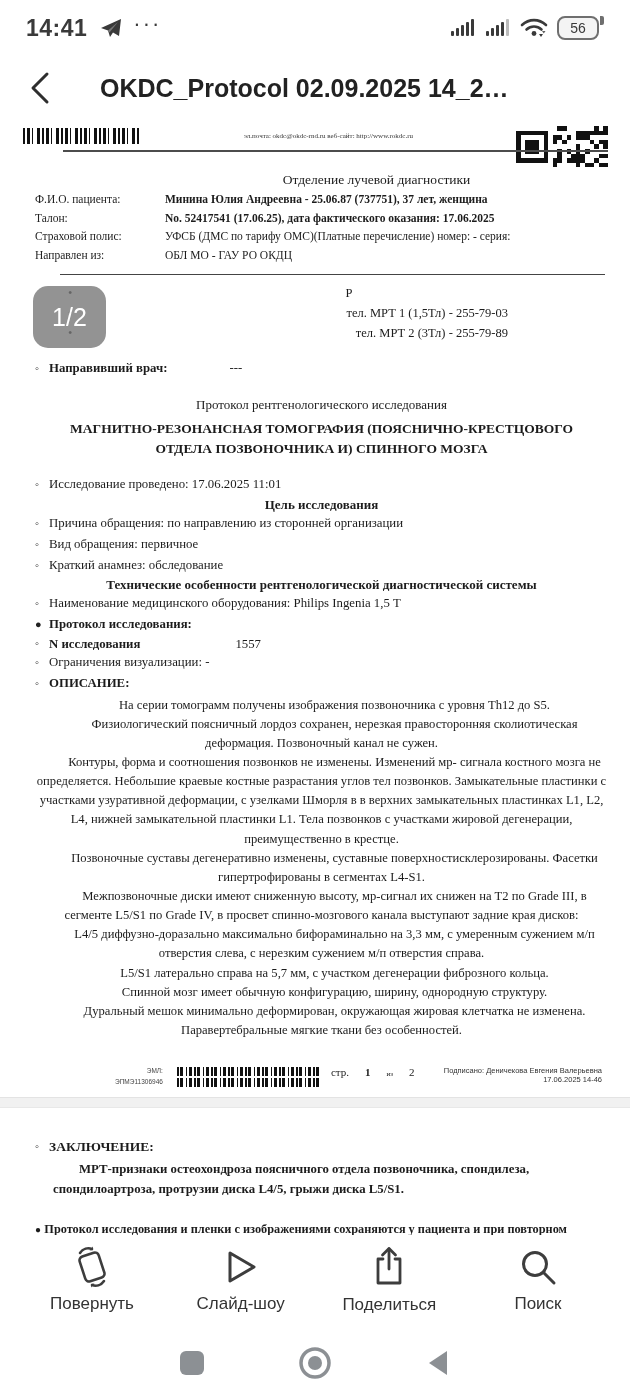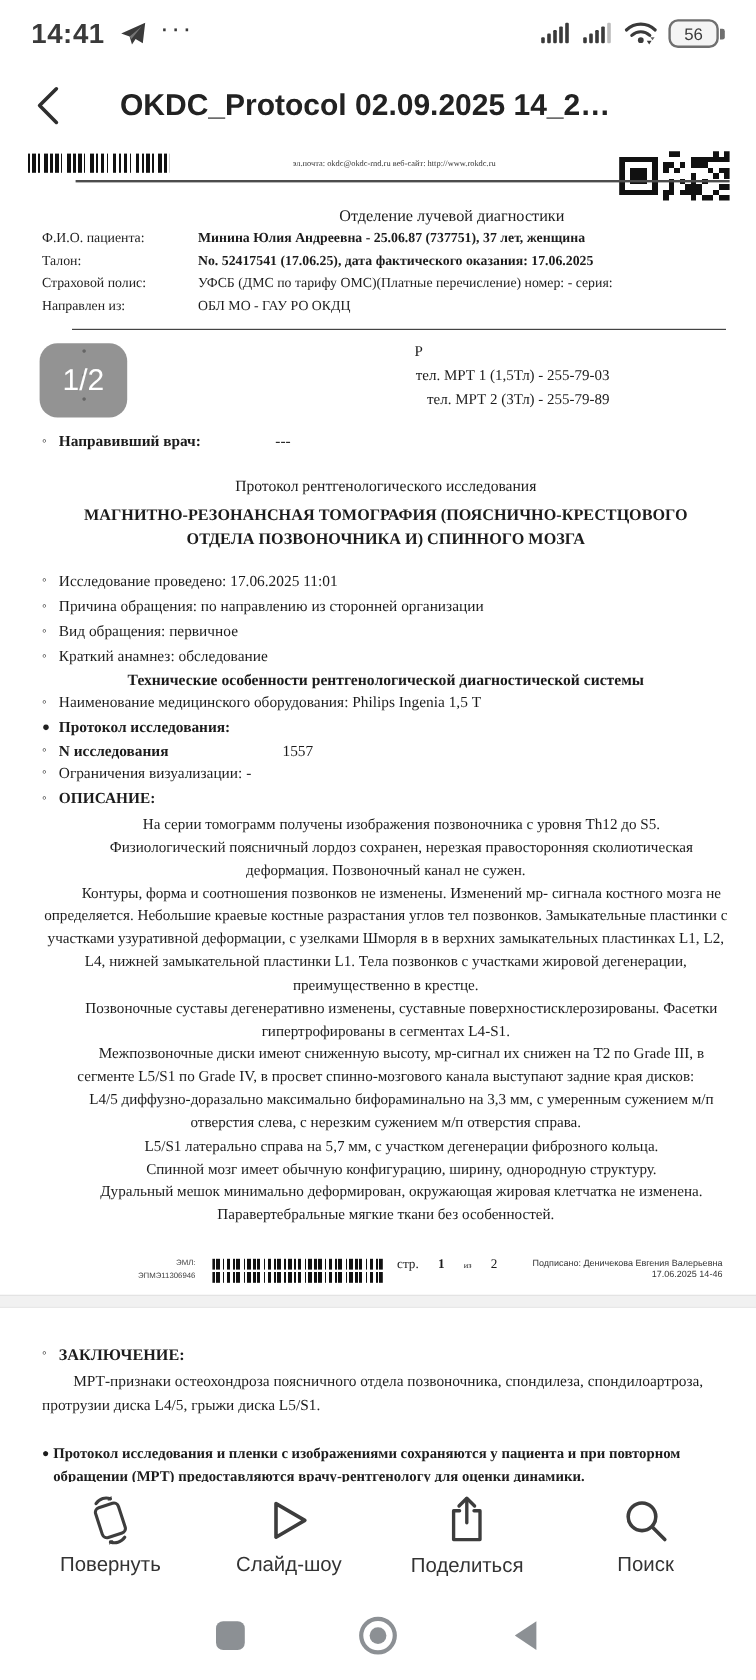--- a/index.html
+++ b/index.html
@@ -8,21 +8,21 @@
     position:relative; width:630px; height:1400px; margin:0 auto;
     background:#ffffff; overflow:hidden;
     font-family:"Liberation Sans","DejaVu Sans",sans-serif; color:#2b2b2b;
   }
   
   .statusbar{ height:56px; display:flex; align-items:center; padding:0 26px; }
   .sb-time{ font-size:23px; font-weight:600; color:#3a3a3a; letter-spacing:.5px;}
   .sb-left-icons{ display:flex; align-items:center; gap:10px; margin-left:12px;}
   .sb-dots{ font-size:22px; color:#3a3a3a; letter-spacing:2px; line-height:0; margin-top:-8px;}
   .sb-right{ margin-left:auto; display:flex; align-items:center; gap:9px;}
-  .battery{ display:flex; align-items:center; }
+  .battery{ display:flex; align-items:flex-start; }
   .batt-body{ width:42px; height:24px; border:2px solid #6f6f6f; border-radius:8px;
     display:flex; align-items:center; justify-content:center; font-size:14px; color:#3a3a3a; background:#f4f4f4;}
   .batt-nub{ width:4px; height:9px; background:#6f6f6f; border-radius:0 2px 2px 0; margin-left:1px;}
   
   .titlebar{ height:64px; display:flex; align-items:center; padding:0 22px; background:#fff;}
   .back-btn{ width:36px; height:36px; display:flex; align-items:center; justify-content:center; cursor:pointer;}
   .doc-title{ font-size:25px; font-weight:bold; color:#222; margin-left:42px;
     white-space:nowrap; overflow:hidden; }
   
   .docarea{ position:relative; height:1126px; background:#ffffff; overflow:hidden;
@@ -58,21 +58,21 @@
   .eml{ font-size:6.5px; color:#444; line-height:1.6; font-family:"Liberation Sans",sans-serif;}
   .barcode-dbl{ margin-left:14px; margin-top:1px;}
   .barcode-dbl .bline{ width:142px; height:9px; margin-bottom:2px;
     background:repeating-linear-gradient(90deg,#111 0 2px,#fff 2px 3px,#111 3px 6px,#fff 6px 9px,#111 9px 10px,#fff 10px 12px,#111 12px 15px,#fff 15px 17px);}
   .pagenum{ display:flex; align-items:baseline; font-size:11px; margin-left:12px; gap:16px;}
   .pagenum .tiny{ font-size:7px;}
   .signedby{ margin-left:auto; margin-right:6px; font-size:7.5px; font-family:"Liberation Sans",sans-serif; color:#333; max-width:190px;}
   .pagegap{ height:11px; background:#f1f1f1; border-top:1px solid #e3e3e3; border-bottom:1px solid #e8e8e8; margin-top:8px;}
   
   .page2{ padding:28px 22px 0 35px;}
-  .concl-para{ font-size:12.8px; line-height:1.55; margin:2px 0 0 0; text-indent:26px;}
+  .concl-para{ font-size:12.8px; line-height:1.55; margin:2px 0 0 18px; text-indent:26px;font-weight:bold;}
   .note{ display:flex; font-size:12.3px; line-height:1.55; font-weight:bold; margin-top:20px;}
   .note .marker{ width:16px; font-size:10px; padding-top:2px;}
   
   .page-badge{ position:absolute; left:33px; top:166px; width:73px; height:62px; border-radius:15px;
     background:rgba(120,120,120,0.80); color:#fff; display:flex; align-items:center; justify-content:center;
     font-family:"Liberation Sans",sans-serif; font-size:25px; z-index:5;}
   
   .toolbar{ position:absolute; left:0; right:0; bottom:75px; height:90px; background:#fff;
     display:flex; align-items:center; justify-content:space-between; padding:0 42px;}
   .tool-item{ display:flex; flex-direction:column; align-items:center; gap:6px; cursor:pointer; min-width:100px;}
@@ -282,20 +282,21 @@
         <span style="margin-left:62px; font-weight:normal;">---</span>
       </div>
 
       <div class="center-head" style="margin-top:18px;">Протокол рентгенологического исследования</div>
       <div class="mri-title">МАГНИТНО-РЕЗОНАНСНАЯ ТОМОГРАФИЯ  (ПОЯСНИЧНО-КРЕСТЦОВОГО ОТДЕЛА ПОЗВОНОЧНИКА И) СПИННОГО МОЗГА</div>
 
       <div class="field gap">
         <span class="marker">◦</span>
         <span>Исследование проведено: 17.06.2025    11:01</span>
       </div>
+      <div class="center-head bold">Цель исследования</div>
       <div class="field">
         <span class="marker">◦</span>
         <span>Причина обращения:    по направлению из сторонней организации</span>
       </div>
       <div class="field">
         <span class="marker">◦</span>
         <span>Вид обращения: первичное</span>
       </div>
       <div class="field">
         <span class="marker">◦</span>

